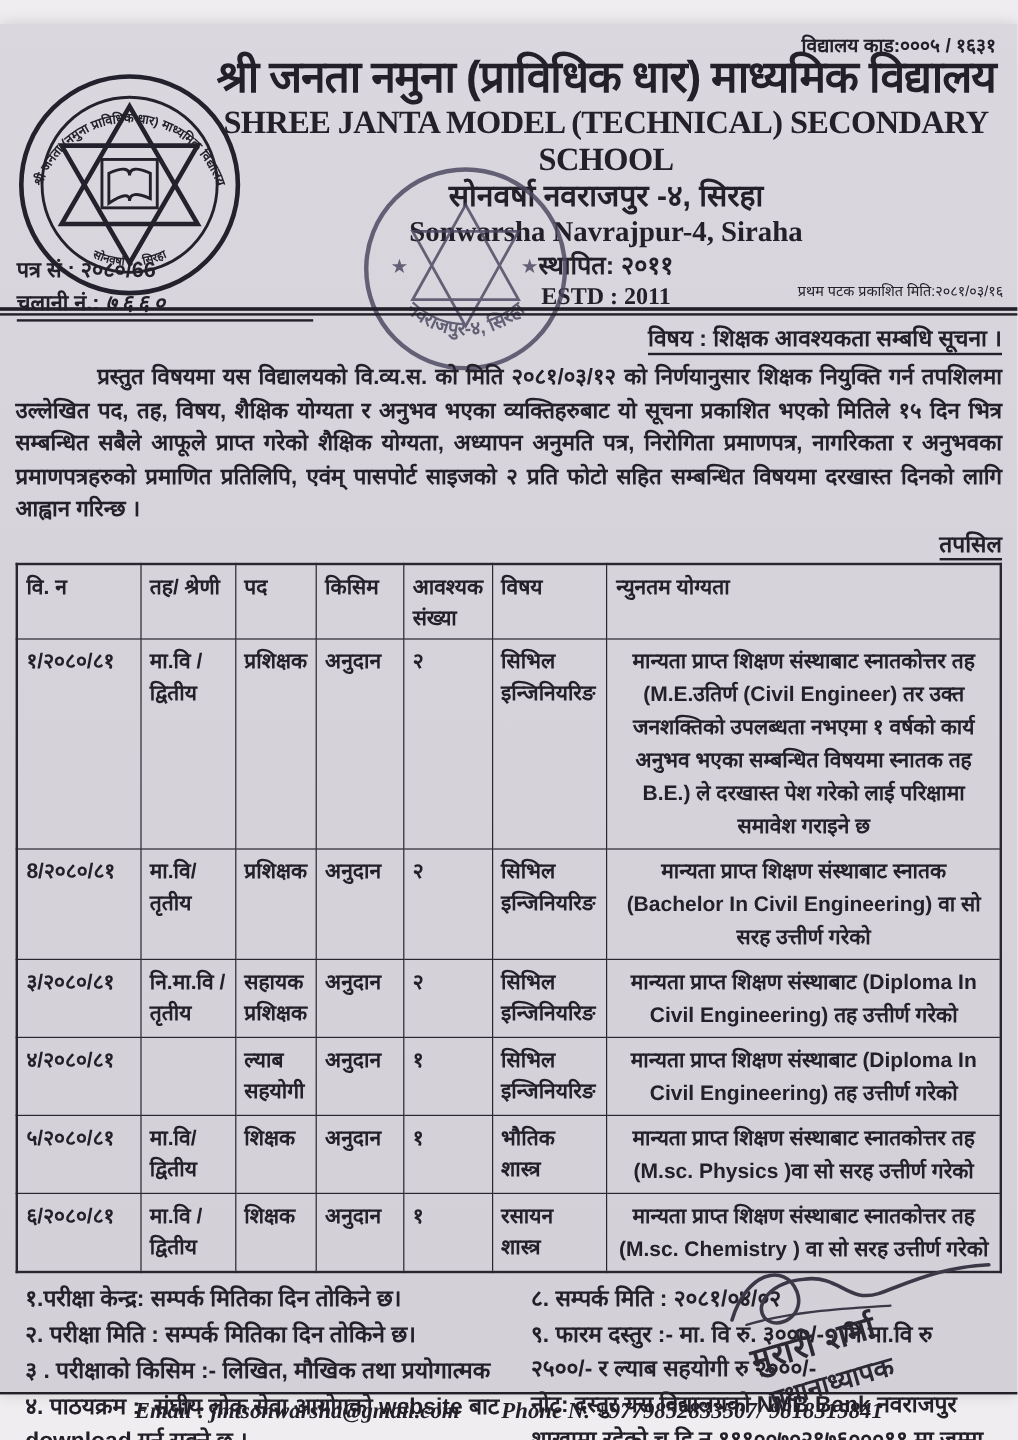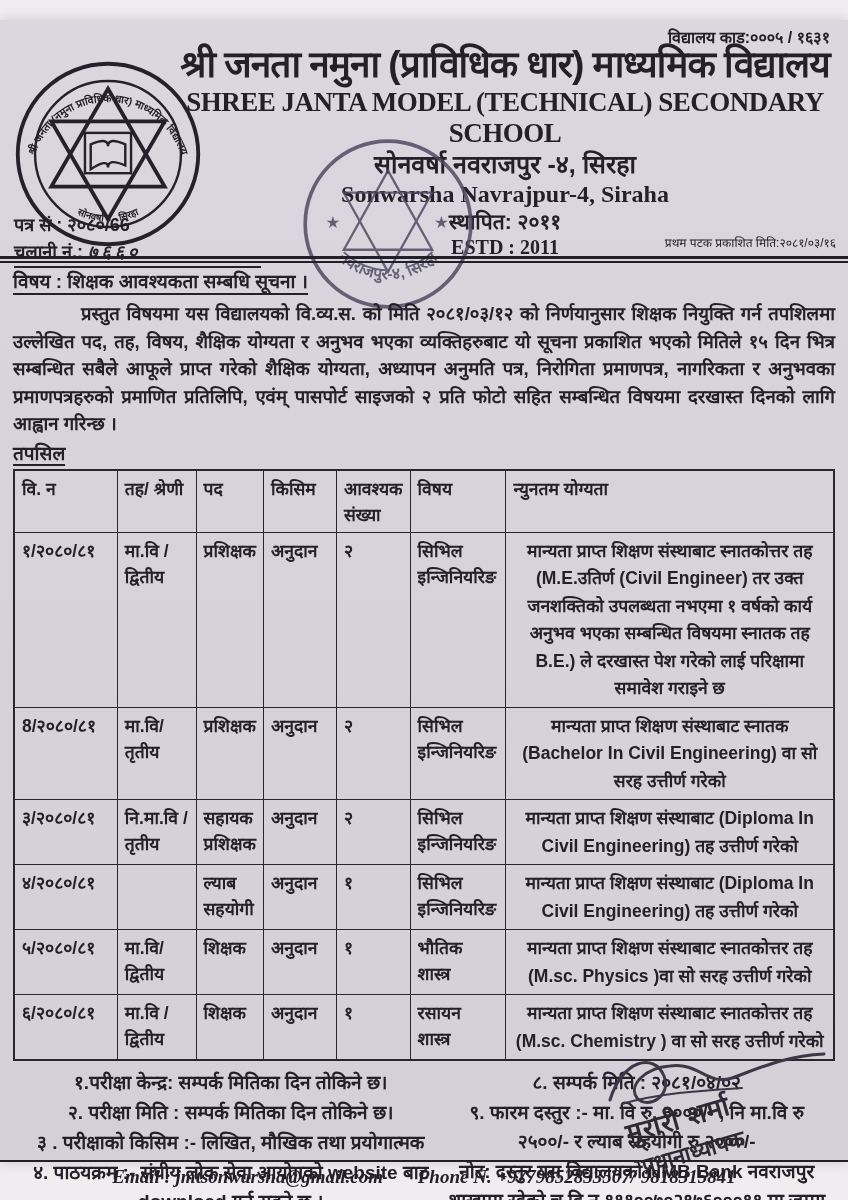--- a/index.html
+++ b/index.html
@@ -28,38 +28,38 @@
   .estd-en   { font-family:"Liberation Serif","DejaVu Serif",serif; font-size:20px; font-weight:700; line-height:1.25; }
   .round-stamp { position:absolute; left:296px; top:112px; width:184px; height:184px; color:#4a4760; opacity:.82; }
   .letter-block { position:absolute; left:14px; top:192px; font-size:18px; font-weight:800; line-height:27px; }
   .dispatch-line { border-bottom:2px solid #232029; padding-right:120px; }
   .dispatch-no { font-weight:600; letter-spacing:4px; font-style:italic; }
   .published { position:absolute; right:12px; top:214px; font-size:12px; font-weight:400; }
   .rule { position:absolute; left:0; right:0; top:236px; height:7px;
           border-top:3px solid #211f27; border-bottom:2px solid #211f27; }
   
   .content { position:absolute; left:0; right:0; top:244px; padding:0 13px; }
-  .subject { text-align:left; margin-top:4px; }
+  .subject { text-align:right; margin-top:4px; }
   .subject span { font-size:19px; font-weight:800; border-bottom:2px solid #232029; padding-bottom:1px; }
   .para { margin-top:6px; font-size:18.5px; font-weight:600; line-height:27.5px;
           text-align:justify; text-indent:68px; }
-  .tapsil { text-align:left; margin:2px 0 3px; }
+  .tapsil { text-align:right; margin:2px 0 3px; }
   .tapsil span { font-size:19px; font-weight:800; border-bottom:2px solid #232029; }
   
   table { width:100%; border-collapse:collapse; font-size:17.5px; font-weight:600;
           border:2.5px solid #29262f; }
   th,td { border:1.6px solid #29262f; padding:5px 7px 4px; text-align:left;
           vertical-align:top; line-height:26px; font-weight:600; }
   th { font-weight:800; }
   td.qual { line-height:27.5px;text-align:center; }
   
   .notes { display:flex; margin-top:7px; font-size:19px; font-weight:800; line-height:29px; }
   .notes-left  { width:52%; padding-left:8px; }
   .notes-right { width:48%; padding-left:2px; padding-right:4px; }
-  .note-item { margin-bottom:1px;text-align:center; }
+  .note-item { margin-bottom:1px; }
   
   .signature { position:absolute; right:6px; top:1018px; width:250px; height:150px; }
   .signature svg { position:absolute; left:0; top:0; }
   .sig-name  { position:absolute; left:32px; top:62px; transform:rotate(-16deg);
                font-size:27px; font-weight:800; color:#2c2935; letter-spacing:1px; white-space:nowrap; }
   .sig-title { position:absolute; left:48px; top:98px; transform:rotate(-16deg);
                font-size:22px; font-weight:800; color:#2c2935; white-space:nowrap; }
   
   .footer-rule { position:absolute; left:0; right:0; top:1140px; border-top:2.5px solid #211f27; }
   .footer-text { position:absolute; left:0; right:0; top:1146px; text-align:center;

